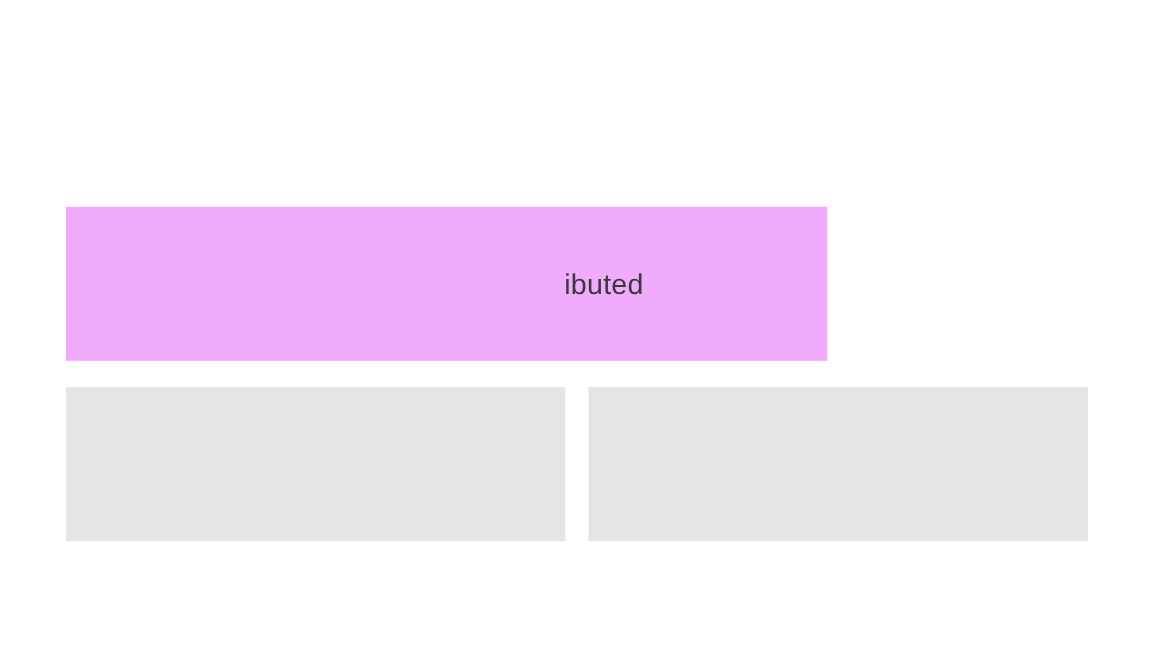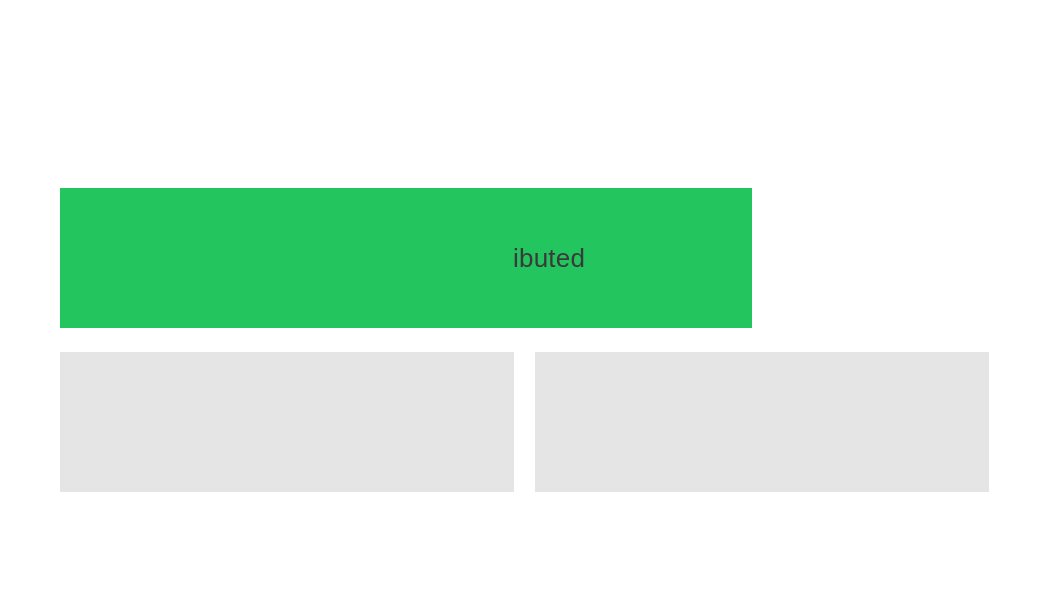--- a/index.html
+++ b/index.html
@@ -14,21 +14,21 @@
       font-family: -apple-system, BlinkMacSystemFont, "Segoe UI", Helvetica, Arial, sans-serif;
       position: relative;
       overflow: hidden;
     }
     .placeholder-wide {
       position: absolute;
       left: 60px;
       top: 188px;
       width: 692px;
       height: 140px;
-      background: #22c55e;
+      background: #f0abfc;
       display: flex;
       align-items: center;
     }
     .placeholder-wide-text {
       position: absolute;
       left: 453px;
       font-size: 26px;
       font-weight: 500;
       color: #3a3a3a;
       letter-spacing: 0.2px;

